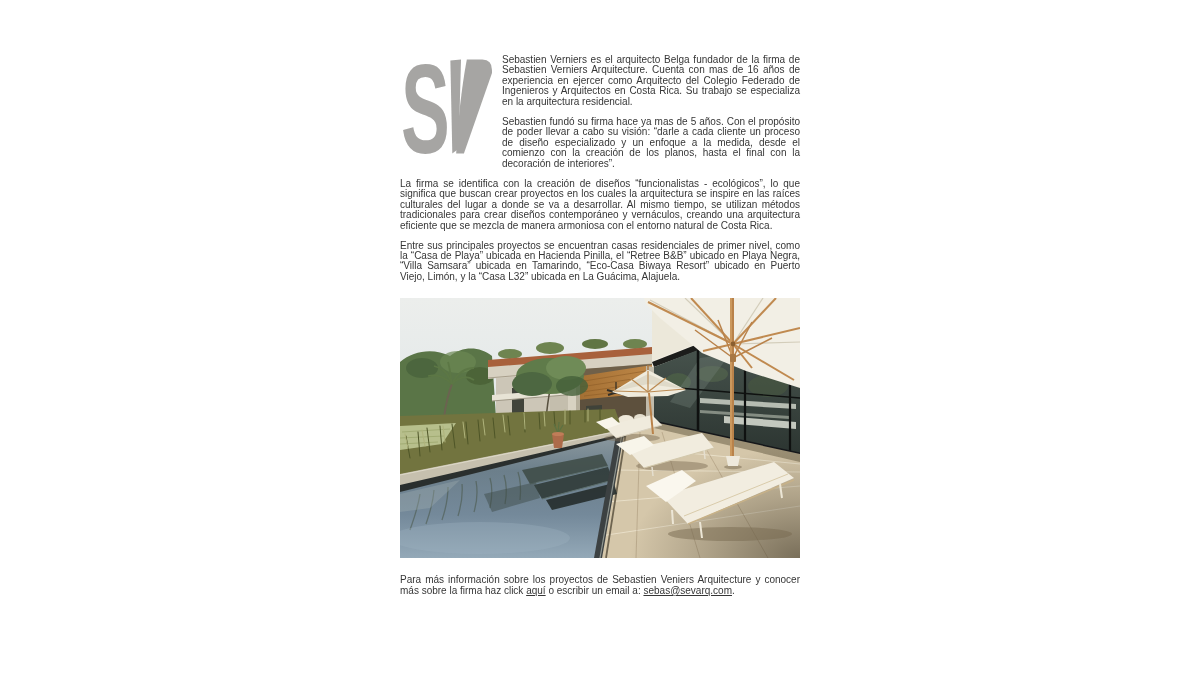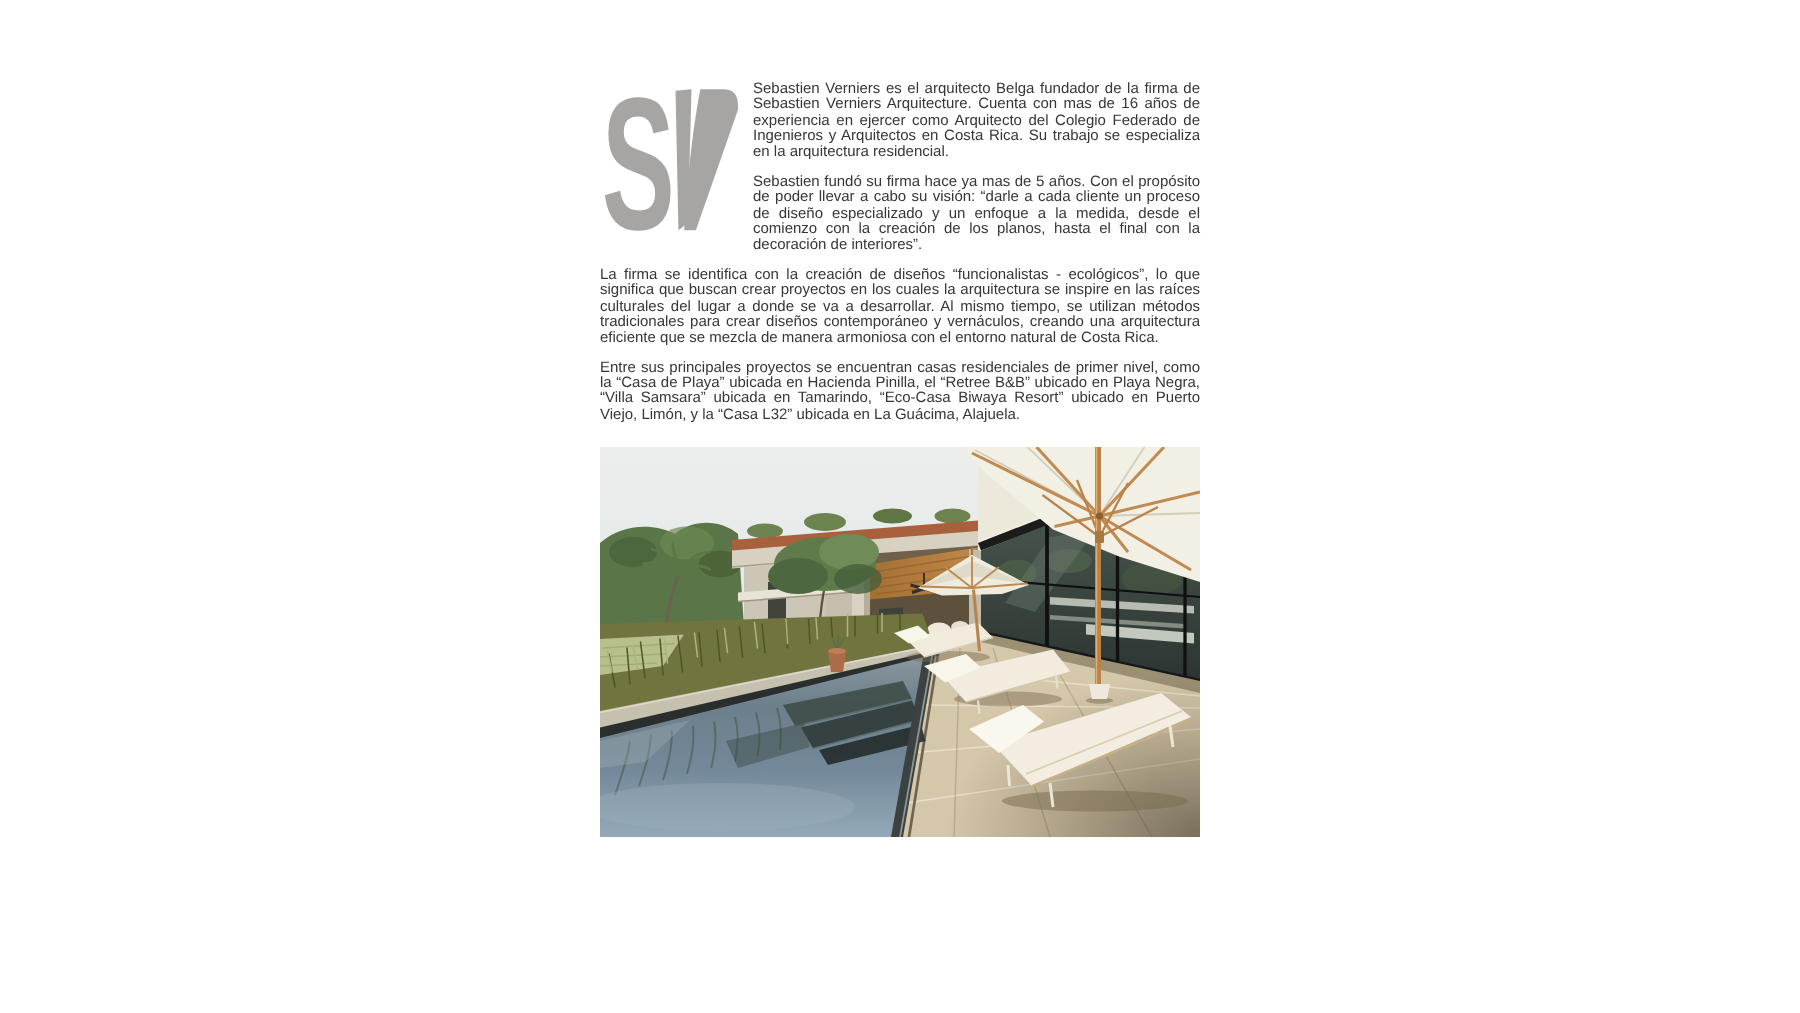--- a/index.html
+++ b/index.html
@@ -328,13 +328,14 @@
         <rect x="330" y="0" width="4" height="164" fill="#b9824a"></rect>
         <line x1="331" y1="0" x2="331" y2="164" stroke="#dcae70" stroke-width="1"></line>
         <circle cx="333" cy="46" r="2.4" fill="#8a5f30"></circle>
         <rect x="330" y="56" width="6" height="8" rx="1" fill="#a87844"></rect>
         <ellipse cx="333" cy="169" rx="9" ry="2.2" fill="rgba(120,105,80,0.5)"></ellipse>
         <polygon points="326,158 340,158 338,168 328,168" fill="#eee9dc"></polygon>
       </g>
     </svg>
   </div>
 
+  <p class="footer-text"><span>Para más información sobre los proyectos de Sebastien Veniers Arquitecture y conocer más sobre la firma haz click </span><a class="inline-link">aquí</a><span> o escribir un email a: </span><a class="inline-link">sebas@sevarq.com</a><span>.</span></p>
 </div>
 
 </body></html>

